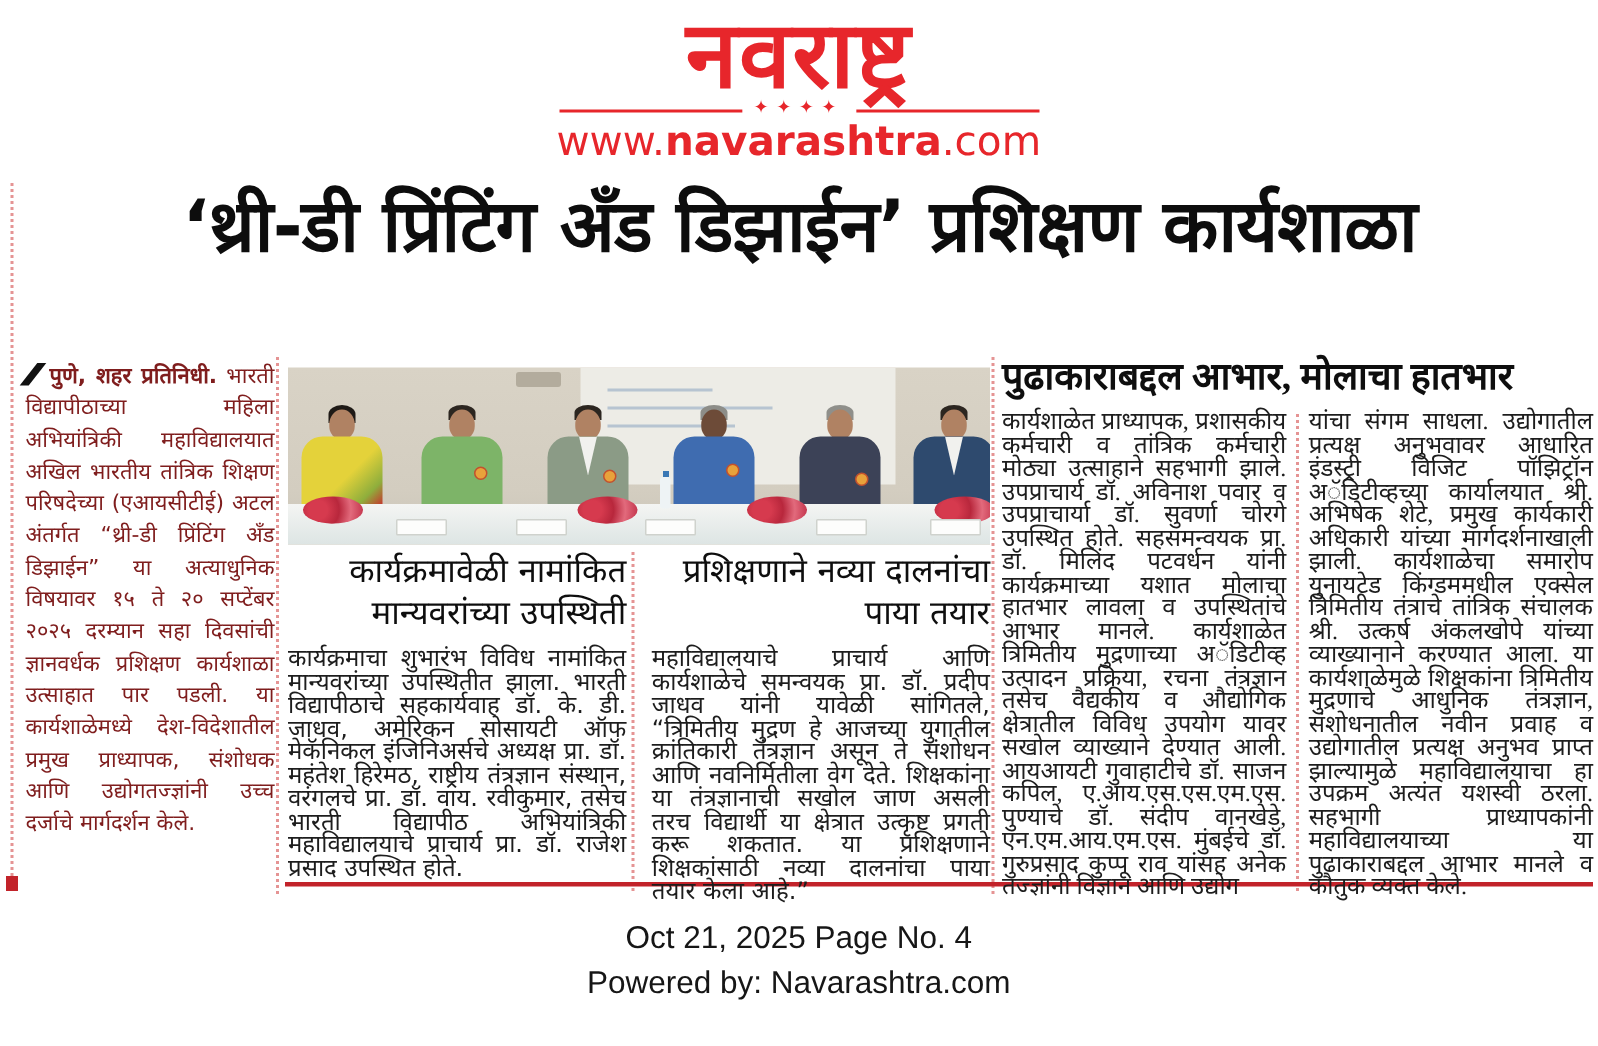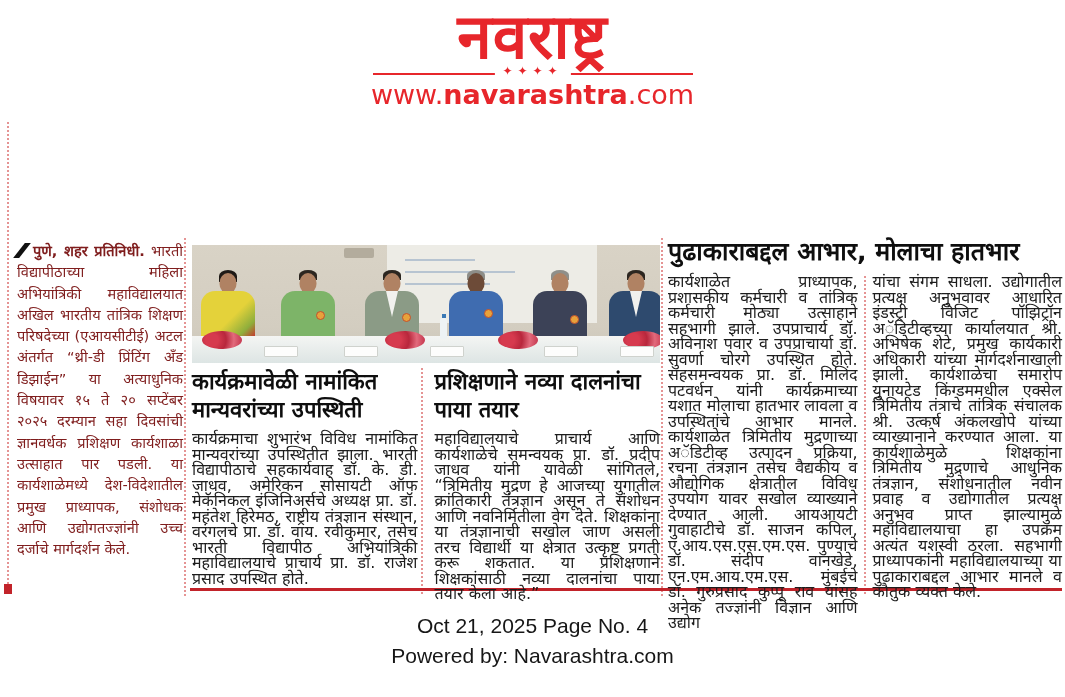--- a/index.html
+++ b/index.html
@@ -36,25 +36,25 @@
 
   
   .left-col { position:absolute; left:17px; top:240px; width:166px;
               font-size:14.6px; line-height:21.3px; text-align:justify; color:#7f1d1d; font-weight:500; }
   .left-col b { font-weight:800; }
   .flag { display:inline-block; width:6px; height:15px; background:#111;
           transform:skewX(-38deg); margin:0 8px 0 2px; vertical-align:-2px; }
 
   .mid-articles { position:absolute; left:192px; top:368px; width:468px; display:flex; gap:17px; }
   .mid-articles article { width:226px; }
-  .mid-articles h3 { font-size:22px; line-height:28px; font-weight:700; color:#0e0e0e; margin-bottom:7px; }
+  .mid-articles h3 { font-size:22px; line-height:28px; font-weight:400; color:#0e0e0e; margin-bottom:7px;text-align:right; }
   .mid-articles p, .right-cols p {
       font-size:16px; line-height:15.5px; text-align:justify; color:#1d1d1d; font-weight:500; }
 
-  .right-sec { position:absolute; left:668px; top:237px; width:394px; }
+  .right-sec { position:absolute; left:668px; top:237px; width:394px;font-family:Liberation Serif, serif; }
   .right-sec h3 { font-size:25px; line-height:30px; font-weight:800; color:#0e0e0e; margin-bottom:7px; }
   .right-cols { display:flex; gap:15px; }
   .right-cols p { width:190px; }
 
   
   .photo { position:absolute; left:192px; top:245px; width:468px; height:118px; overflow:hidden;
            background:linear-gradient(180deg,#d9d3c6 0%,#d3cdc0 70%,#c9c4b8 100%); }
   .screen { position:absolute; left:195px; top:0; width:210px; height:78px; background:#edece6; }
   .screen-line { position:absolute; height:2px; background:#9fb3c8; opacity:.7; }
   .vent { position:absolute; left:152px; top:3px; width:30px; height:10px; background:#b3ac9d; border-radius:2px; }
@@ -98,20 +98,21 @@
 <div class="page">
 
   <header class="masthead">
     <div class="logo-text">नवराष्ट्र</div>
     <div class="logo-rule">
       <span class="diamonds">✦✦✦✦</span>
     </div>
     <div class="website"><span>www.</span><span class="bold">navarashtra</span><span>.com</span></div>
   </header>
 
+  <h1 class="headline">‘थ्री-डी प्रिंटिंग अँड डिझाईन’ प्रशिक्षण कार्यशाळा</h1>
 
   <div class="vsep vsep-left"></div>
   <div class="vsep vsep-a"></div>
   <div class="vsep vsep-b"></div>
   <div class="vsep vsep-c"></div>
   <div class="vsep vsep-d"></div>
   <div class="red-rule"></div>
   <div class="red-tick"></div>
 
   <div class="left-col">

